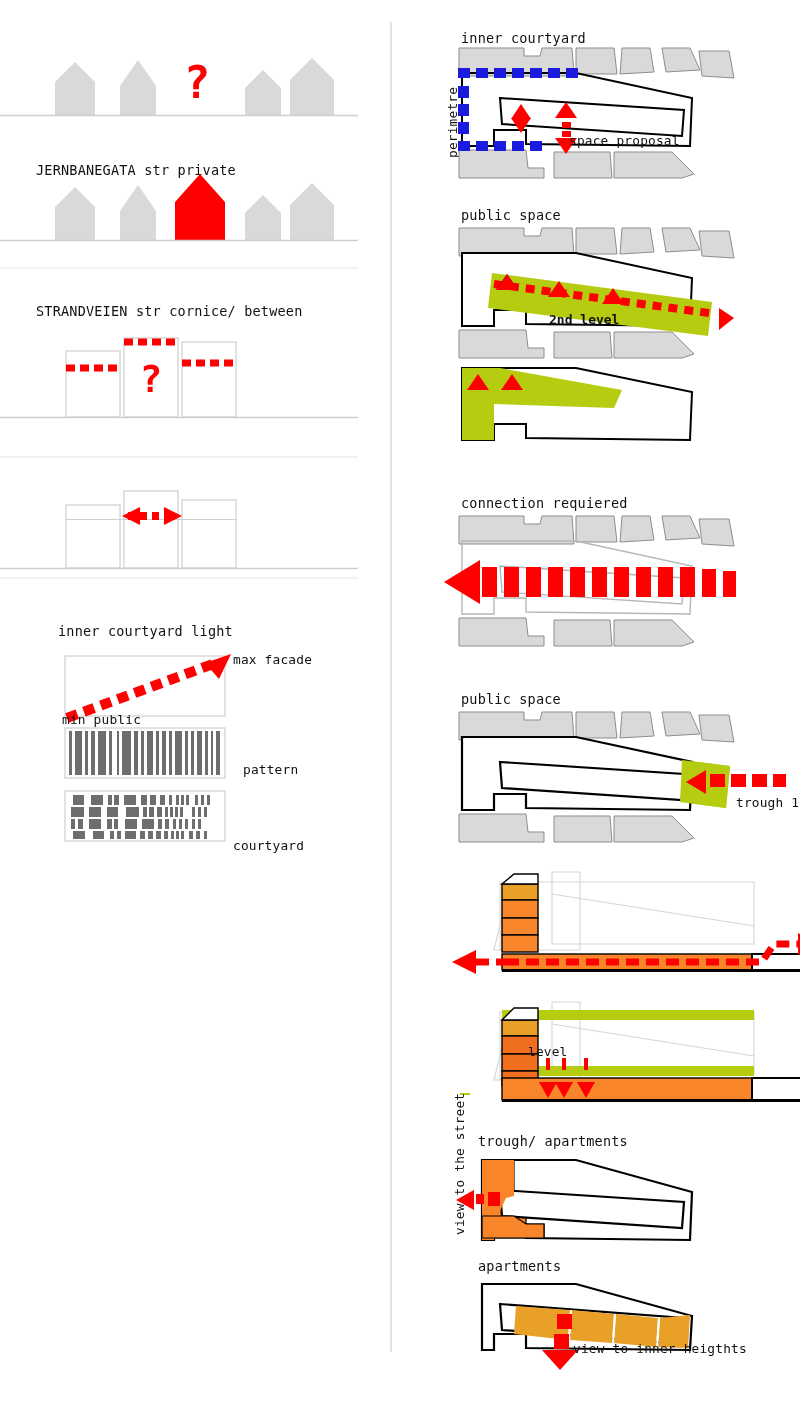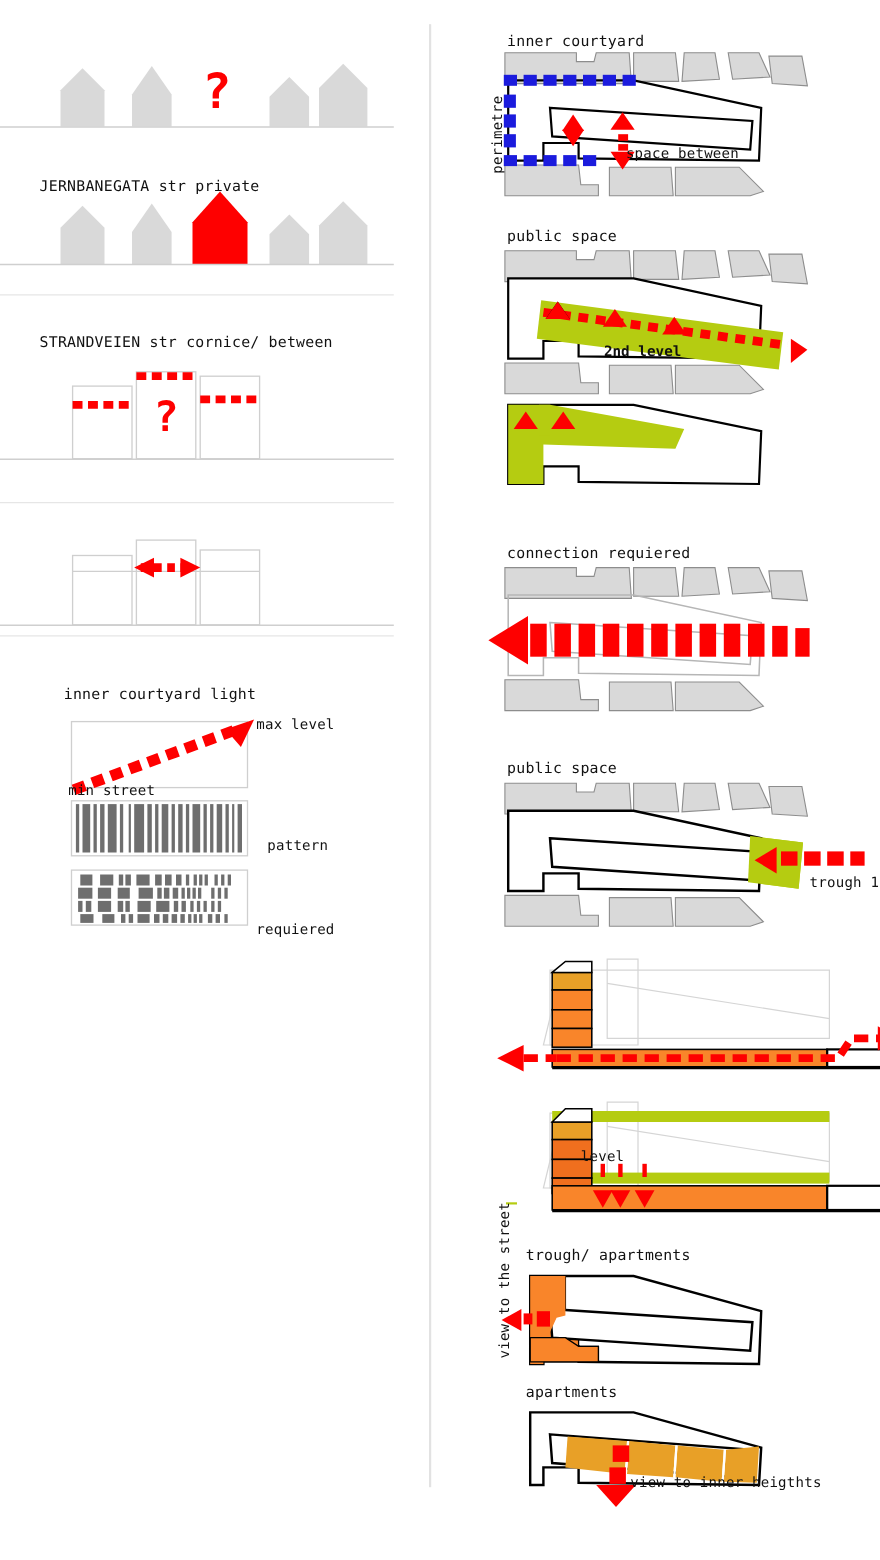--- a/index.html
+++ b/index.html
@@ -176,24 +176,24 @@
         <rect x="109" y="183" width="4" height="8"></rect>
           <rect x="116" y="183" width="3" height="8"></rect>
         <rect x="121" y="183" width="3" height="8"></rect>
           <rect x="126" y="183" width="3" height="8"></rect>
         <rect x="134" y="183" width="4" height="8"></rect>
           <rect x="141" y="183" width="4" height="8"></rect>
         <rect x="149" y="183" width="3" height="8"></rect>
       </g>
     </svg>
 
-    <div class="lbl t13" style="left:233px;top:652px">max level</div>
-    <div class="lbl t13" style="left:62px;top:712px">min street</div>
+    <div class="lbl t13" style="left:233px;top:652px">max facade</div>
+    <div class="lbl t13" style="left:62px;top:712px">min public</div>
     <div class="lbl t13" style="left:243px;top:762px">pattern</div>
-    <div class="lbl t13" style="left:233px;top:838px">requiered</div>
+    <div class="lbl t13" style="left:233px;top:838px">courtyard</div>
   </div>
 
   <div class="col-right">
 
     <div class="lbl t14" style="left:47px;top:30px">inner courtyard</div>
     <div class="lbl t13 vert" style="left:31px;top:158px;transform:rotate(-90deg)">perimetre</div>
 
     <svg width="300" height="140" style="position:absolute;left:40px;top:46px">
       <g fill="#d9d9d9" stroke="#8d8d8d" stroke-width="1">
         <polygon points="5,2 70,2 70,10 86,10 88,2 118,2 120,30 5,30"></polygon>
@@ -228,21 +228,21 @@
         <polygon points="67,58 77,73 57,73"></polygon>
         <polygon points="67,87 77,72 57,72"></polygon>
       </g>
       <g fill="#fe0000">
         <polygon points="112,56 123,72 101,72"></polygon>
         <rect x="108" y="76" width="9" height="6"></rect>
         <rect x="108" y="85" width="9" height="6"></rect>
         <polygon points="112,108 123,92 101,92"></polygon>
       </g>
     </svg>
-    <div class="lbl t13" style="left:155px;top:133px">space between</div>
+    <div class="lbl t13" style="left:155px;top:133px">space proposal</div>
 
     <div class="lbl t14" style="left:47px;top:207px">public space</div>
 
     <svg width="320" height="135" style="position:absolute;left:40px;top:226px">
       <g fill="#d9d9d9" stroke="#8d8d8d" stroke-width="1">
         <polygon points="5,2 70,2 70,10 86,10 88,2 118,2 120,30 5,30"></polygon>
         <polygon points="122,2 160,2 163,28 122,28"></polygon>
         <polygon points="168,2 196,2 200,26 166,28"></polygon>
         <polygon points="208,2 236,2 246,24 212,26"></polygon>
         <polygon points="245,5 275,5 280,32 248,30"></polygon>

